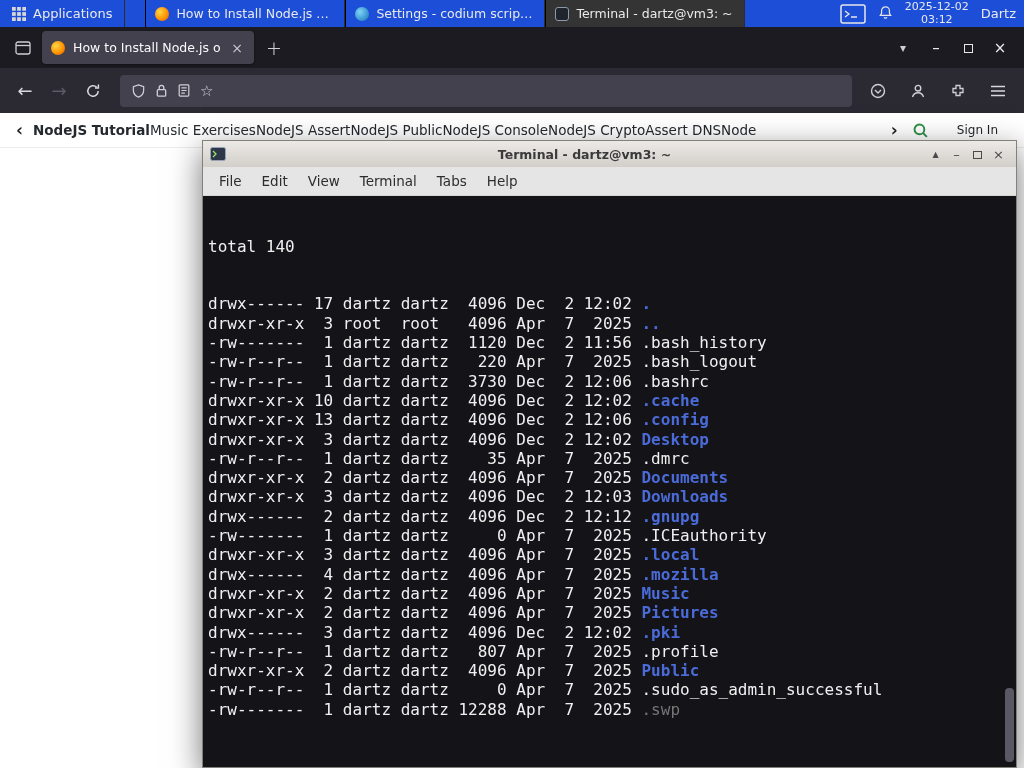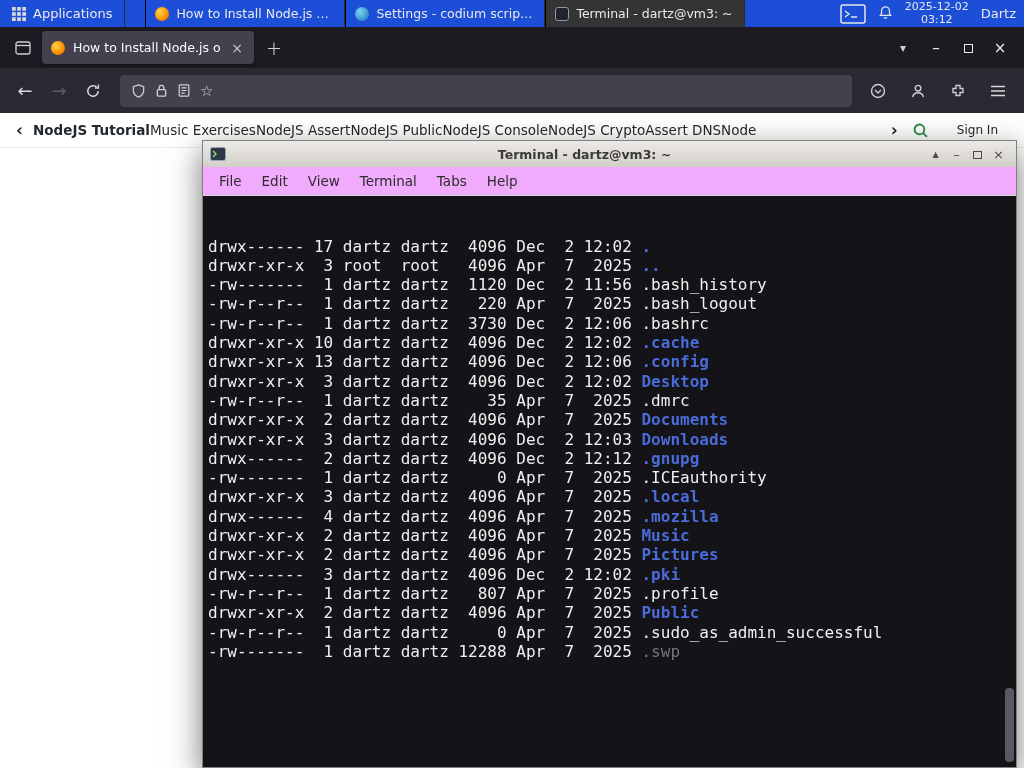--- a/index.html
+++ b/index.html
@@ -68,21 +68,21 @@
               border:1px solid #84807a; box-shadow:0 10px 30px rgba(0,0,0,.55);
               display:flex; flex-direction:column; }
   .t-titlebar { position:relative; height:26px; background:linear-gradient(#eceae7,#d2cec9);
                 display:flex; align-items:center; padding:0 7px; flex:0 0 auto; }
   .t-title { position:absolute; left:60px; right:110px; text-align:center; font-size:12.5px;
              font-weight:bold; color:#3a3a3a; white-space:nowrap; overflow:hidden; pointer-events:none; }
   .t-btns { margin-left:auto; display:flex; align-items:center; z-index:2; }
   .t-btn { width:21px; text-align:center; color:#4a4a4a; font-size:13px; }
   .t-btn.shade { font-size:8px; }
   .t-maxbox { display:inline-block; width:9px; height:8px; border:1.5px solid #4a4a4a; }
-  .t-menubar { height:29px; background:#f0abfc; border-bottom:1px solid #d9d6d2;
+  .t-menubar { height:29px; background:#e5e5e5; border-bottom:1px solid #d9d6d2;
                display:flex; align-items:center; padding-left:6px; flex:0 0 auto; }
   .t-menu-item { padding:0 10px; font-size:13.5px; color:#2d2d2d; line-height:29px; }
   .t-body { position:relative; flex:1; background:#141318; overflow:hidden;
             font-family:"DejaVu Sans Mono", monospace; font-size:16px; line-height:19.3px;
             color:#f0f0f0; white-space:pre; padding:2px 0 0 5px; }
   .green { color:#53b334; font-weight:bold; }
   .f-dir { color:#4a6bd8; font-weight:bold; }
   .f-file { color:inherit;margin-top:48px; }
   .f-dim { color:#767676; }
   .t-scrollthumb { position:absolute; right:2px; bottom:5px; width:9px; height:74px;
@@ -256,16 +256,17 @@
   </div>
   <div class="t-menubar" id="t-menu">
       <span class="t-menu-item">File</span>
       <span class="t-menu-item">Edit</span>
       <span class="t-menu-item">View</span>
       <span class="t-menu-item">Terminal</span>
       <span class="t-menu-item">Tabs</span>
       <span class="t-menu-item">Help</span>
     </div>
   <div class="t-body">
+    <div>total 140</div>
     <div id="t-listing"><div class="trow"><span>drwx------ 17 dartz dartz  4096 Dec  2 12:02 </span><span class="f-dir">.</span></div><div class="trow"><span>drwxr-xr-x  3 root  root   4096 Apr  7  2025 </span><span class="f-dir">..</span></div><div class="trow"><span>-rw-------  1 dartz dartz  1120 Dec  2 11:56 </span><span class="f-file">.bash_history</span></div><div class="trow"><span>-rw-r--r--  1 dartz dartz   220 Apr  7  2025 </span><span class="f-file">.bash_logout</span></div><div class="trow"><span>-rw-r--r--  1 dartz dartz  3730 Dec  2 12:06 </span><span class="f-file">.bashrc</span></div><div class="trow"><span>drwxr-xr-x 10 dartz dartz  4096 Dec  2 12:02 </span><span class="f-dir">.cache</span></div><div class="trow"><span>drwxr-xr-x 13 dartz dartz  4096 Dec  2 12:06 </span><span class="f-dir">.config</span></div><div class="trow"><span>drwxr-xr-x  3 dartz dartz  4096 Dec  2 12:02 </span><span class="f-dir">Desktop</span></div><div class="trow"><span>-rw-r--r--  1 dartz dartz    35 Apr  7  2025 </span><span class="f-file">.dmrc</span></div><div class="trow"><span>drwxr-xr-x  2 dartz dartz  4096 Apr  7  2025 </span><span class="f-dir">Documents</span></div><div class="trow"><span>drwxr-xr-x  3 dartz dartz  4096 Dec  2 12:03 </span><span class="f-dir">Downloads</span></div><div class="trow"><span>drwx------  2 dartz dartz  4096 Dec  2 12:12 </span><span class="f-dir">.gnupg</span></div><div class="trow"><span>-rw-------  1 dartz dartz     0 Apr  7  2025 </span><span class="f-file">.ICEauthority</span></div><div class="trow"><span>drwxr-xr-x  3 dartz dartz  4096 Apr  7  2025 </span><span class="f-dir">.local</span></div><div class="trow"><span>drwx------  4 dartz dartz  4096 Apr  7  2025 </span><span class="f-dir">.mozilla</span></div><div class="trow"><span>drwxr-xr-x  2 dartz dartz  4096 Apr  7  2025 </span><span class="f-dir">Music</span></div><div class="trow"><span>drwxr-xr-x  2 dartz dartz  4096 Apr  7  2025 </span><span class="f-dir">Pictures</span></div><div class="trow"><span>drwx------  3 dartz dartz  4096 Dec  2 12:02 </span><span class="f-dir">.pki</span></div><div class="trow"><span>-rw-r--r--  1 dartz dartz   807 Apr  7  2025 </span><span class="f-file">.profile</span></div><div class="trow"><span>drwxr-xr-x  2 dartz dartz  4096 Apr  7  2025 </span><span class="f-dir">Public</span></div><div class="trow"><span>-rw-r--r--  1 dartz dartz     0 Apr  7  2025 </span><span class="f-file">.sudo_as_admin_successful</span></div><div class="trow"><span>-rw-------  1 dartz dartz 12288 Apr  7  2025 </span><span class="f-dim">.swp</span></div></div>
     <div class="t-scrollthumb"></div>
   </div>
 </div>
 
 </body></html>

